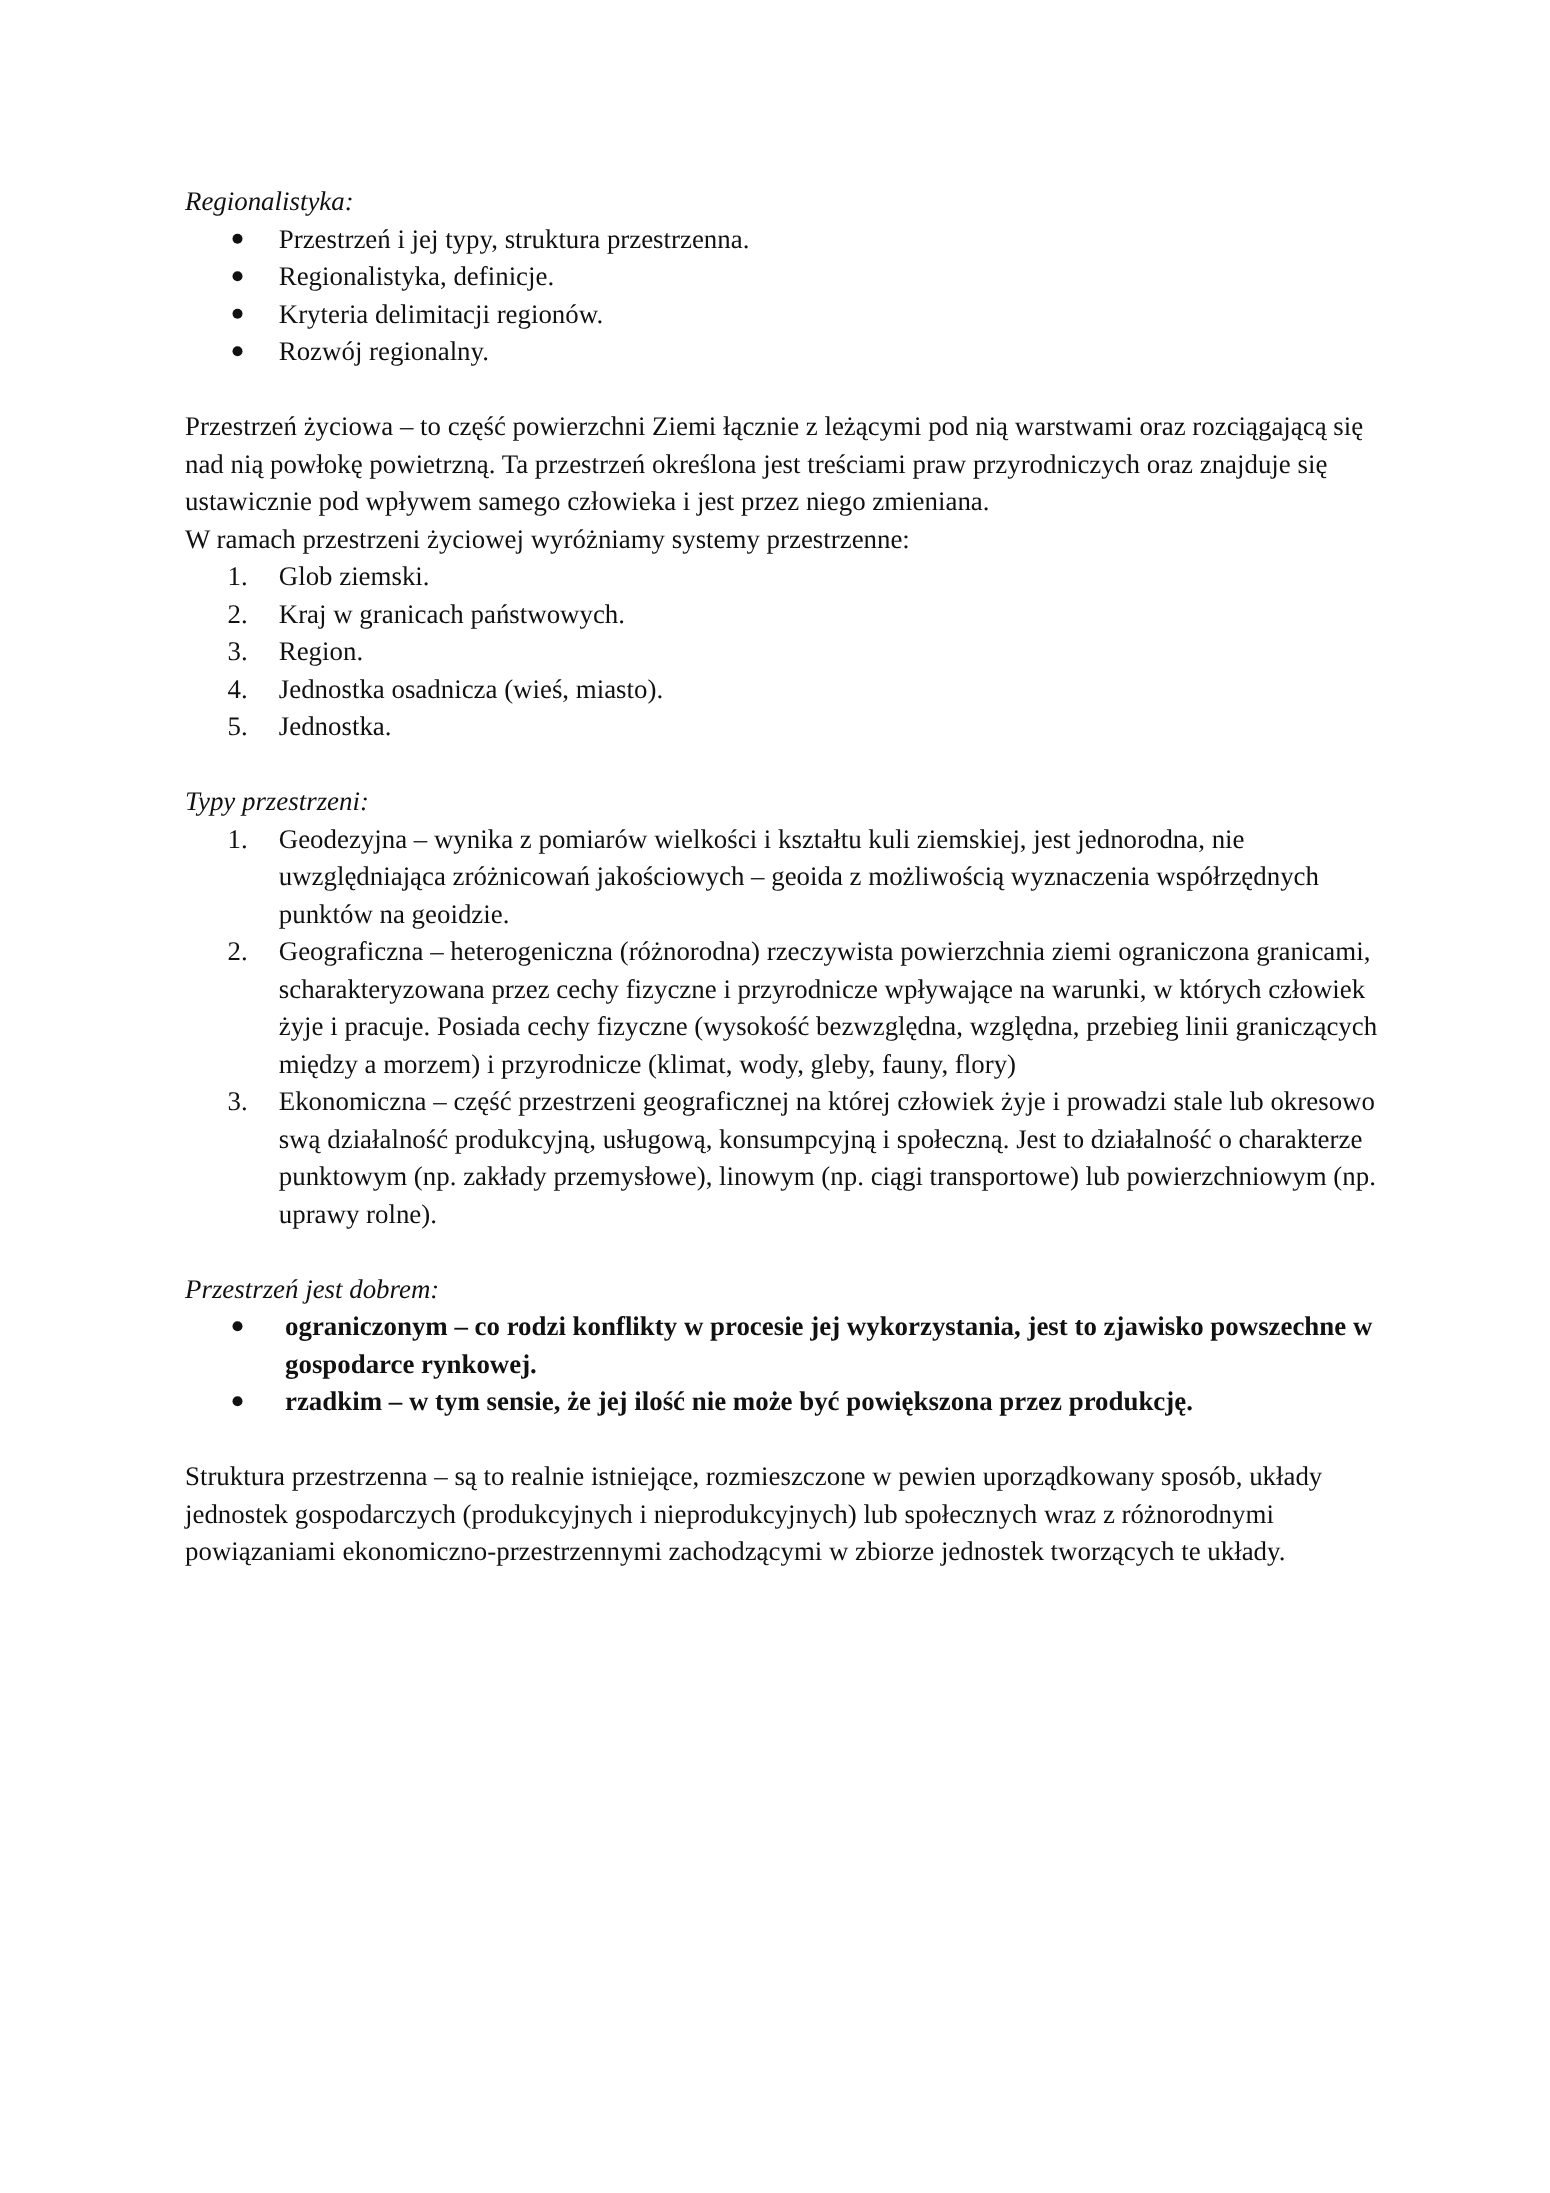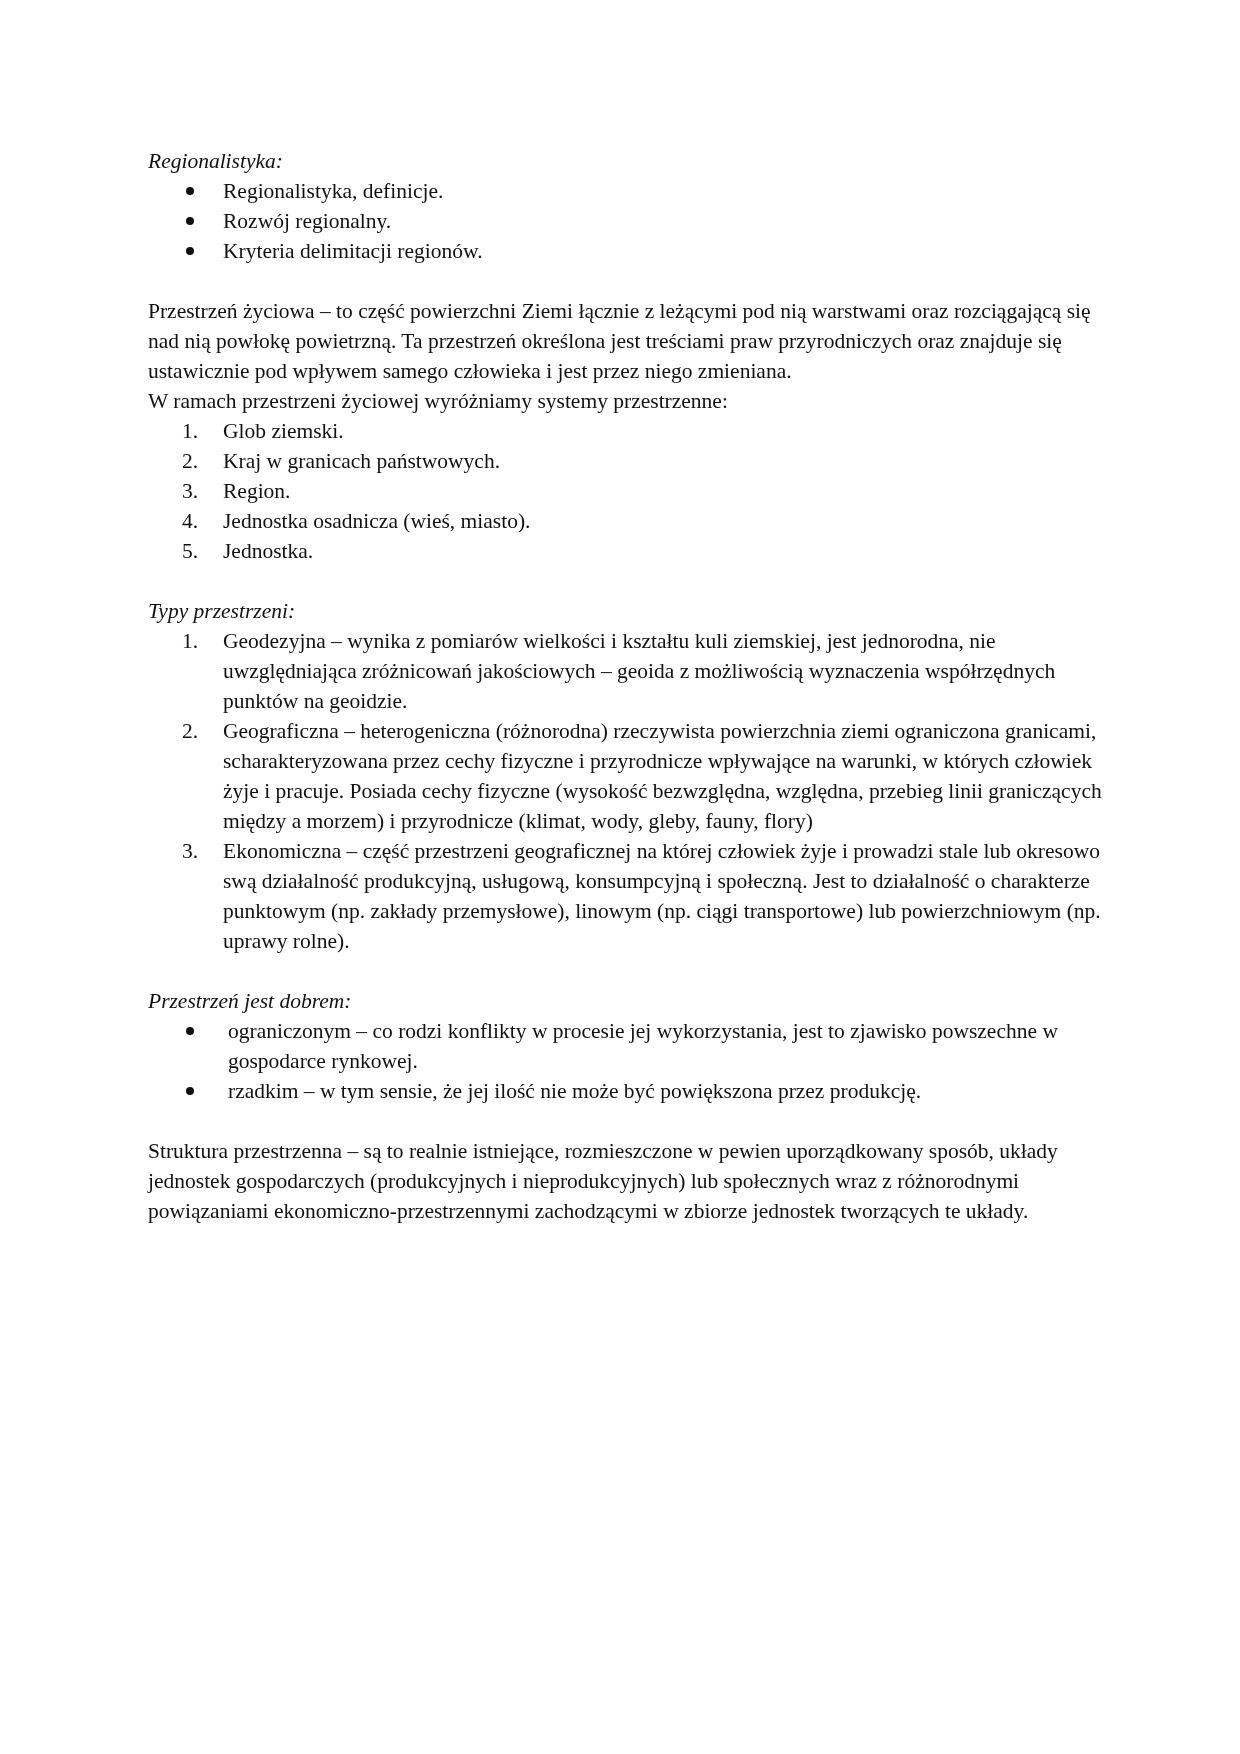--- a/index.html
+++ b/index.html
@@ -54,32 +54,34 @@
     }
     ol.numbers li .marker {
       position: absolute;
       left: 34px;
       top: 0;
       width: 30px;
       text-align: left;
     }
     ul.bullets.tight li {
       padding-left: 80px;
+      font-weight: bold;
     }
   </style>
 </head>
 <body>
 
 <div class="page">
 
   <p class="heading">Regionalistyka:</p>
   <ul class="bullets">
+    <li><span class="marker"></span><span>Przestrzeń i jej typy, struktura przestrzenna.</span></li>
     <li><span class="marker"></span><span>Regionalistyka, definicje.</span></li>
+    <li><span class="marker"></span><span>Kryteria delimitacji regionów.</span></li>
     <li><span class="marker"></span><span>Rozwój regionalny.</span></li>
-    <li><span class="marker"></span><span>Kryteria delimitacji regionów.</span></li>
   </ul>
 
   <div class="gap"></div>
 
   <p class="para">Przestrzeń życiowa – to część powierzchni Ziemi łącznie z leżącymi pod nią warstwami oraz rozciągającą się nad nią powłokę powietrzną. Ta przestrzeń określona jest treściami praw przyrodniczych oraz znajduje się ustawicznie pod wpływem samego człowieka i jest przez niego zmieniana.</p>
   <p class="para">W ramach przestrzeni życiowej wyróżniamy systemy przestrzenne:</p>
   <ol class="numbers">
     <li><span class="marker">1.</span><span>Glob ziemski.</span></li>
     <li><span class="marker">2.</span><span>Kraj w granicach państwowych.</span></li>
     <li><span class="marker">3.</span><span>Region.</span></li>

